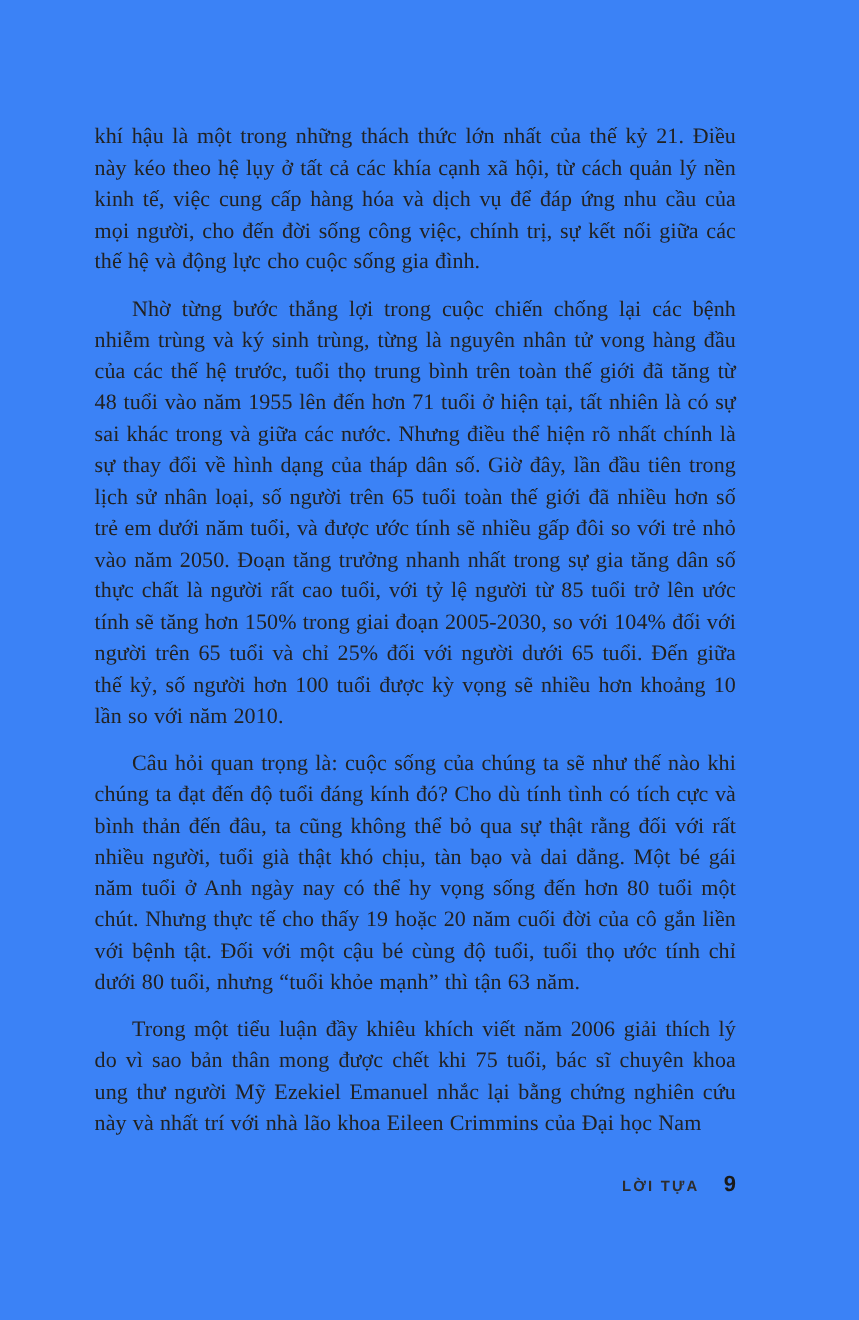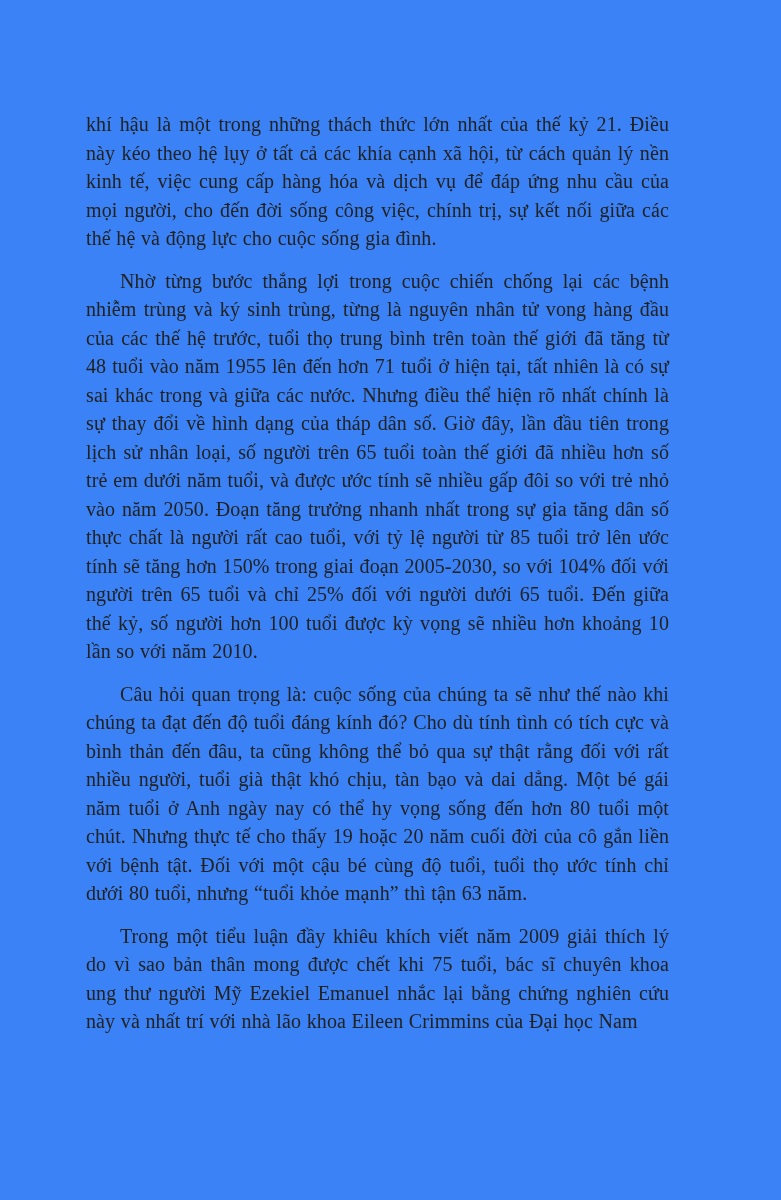--- a/index.html
+++ b/index.html
@@ -60,17 +60,21 @@
 </style>
 </head>
 <body>
 
 <div class="page">
 
   <div class="text-block">
     <p class="continuation">khí hậu là một trong những thách thức lớn nhất của thế kỷ 21. Điều này kéo theo hệ lụy ở tất cả các khía cạnh xã hội, từ cách quản lý nền kinh tế, việc cung cấp hàng hóa và dịch vụ để đáp ứng nhu cầu của mọi người, cho đến đời sống công việc, chính trị, sự kết nối giữa các thế hệ và động lực cho cuộc sống gia đình.</p>
     <p>Nhờ từng bước thắng lợi trong cuộc chiến chống lại các bệnh nhiễm trùng và ký sinh trùng, từng là nguyên nhân tử vong hàng đầu của các thế hệ trước, tuổi thọ trung bình trên toàn thế giới đã tăng từ 48 tuổi vào năm 1955 lên đến hơn 71 tuổi ở hiện tại, tất nhiên là có sự sai khác trong và giữa các nước. Nhưng điều thể hiện rõ nhất chính là sự thay đổi về hình dạng của tháp dân số. Giờ đây, lần đầu tiên trong lịch sử nhân loại, số người trên 65 tuổi toàn thế giới đã nhiều hơn số trẻ em dưới năm tuổi, và được ước tính sẽ nhiều gấp đôi so với trẻ nhỏ vào năm 2050. Đoạn tăng trưởng nhanh nhất trong sự gia tăng dân số thực chất là người rất cao tuổi, với tỷ lệ người từ 85 tuổi trở lên ước tính sẽ tăng hơn 150% trong giai đoạn 2005-2030, so với 104% đối với người trên 65 tuổi và chỉ 25% đối với người dưới 65 tuổi. Đến giữa thế kỷ, số người hơn 100 tuổi được kỳ vọng sẽ nhiều hơn khoảng 10 lần so với năm 2010.</p>
     <p>Câu hỏi quan trọng là: cuộc sống của chúng ta sẽ như thế nào khi chúng ta đạt đến độ tuổi đáng kính đó? Cho dù tính tình có tích cực và bình thản đến đâu, ta cũng không thể bỏ qua sự thật rằng đối với rất nhiều người, tuổi già thật khó chịu, tàn bạo và dai dẳng. Một bé gái năm tuổi ở Anh ngày nay có thể hy vọng sống đến hơn 80 tuổi một chút. Nhưng thực tế cho thấy 19 hoặc 20 năm cuối đời của cô gắn liền với bệnh tật. Đối với một cậu bé cùng độ tuổi, tuổi thọ ước tính chỉ dưới 80 tuổi, nhưng “tuổi khỏe mạnh” thì tận 63 năm.</p>
-    <p>Trong một tiểu luận đầy khiêu khích viết năm 2009 giải thích lý do vì sao bản thân mong được chết khi 75 tuổi, bác sĩ chuyên khoa ung thư người Mỹ Ezekiel Emanuel nhắc lại bằng chứng nghiên cứu này và nhất trí với nhà lão khoa Eileen Crimmins của Đại học Nam</p>
+    <p>Trong một tiểu luận đầy khiêu khích viết năm 2006 giải thích lý do vì sao bản thân mong được chết khi 75 tuổi, bác sĩ chuyên khoa ung thư người Mỹ Ezekiel Emanuel nhắc lại bằng chứng nghiên cứu này và nhất trí với nhà lão khoa Eileen Crimmins của Đại học Nam</p>
   </div>
 
+  <div class="page-footer">
+    <span class="footer-section-label">LỜI TỰA</span>
+    <span class="footer-page-number">9</span>
+  </div>
 
 </div>
 
 </body></html>

